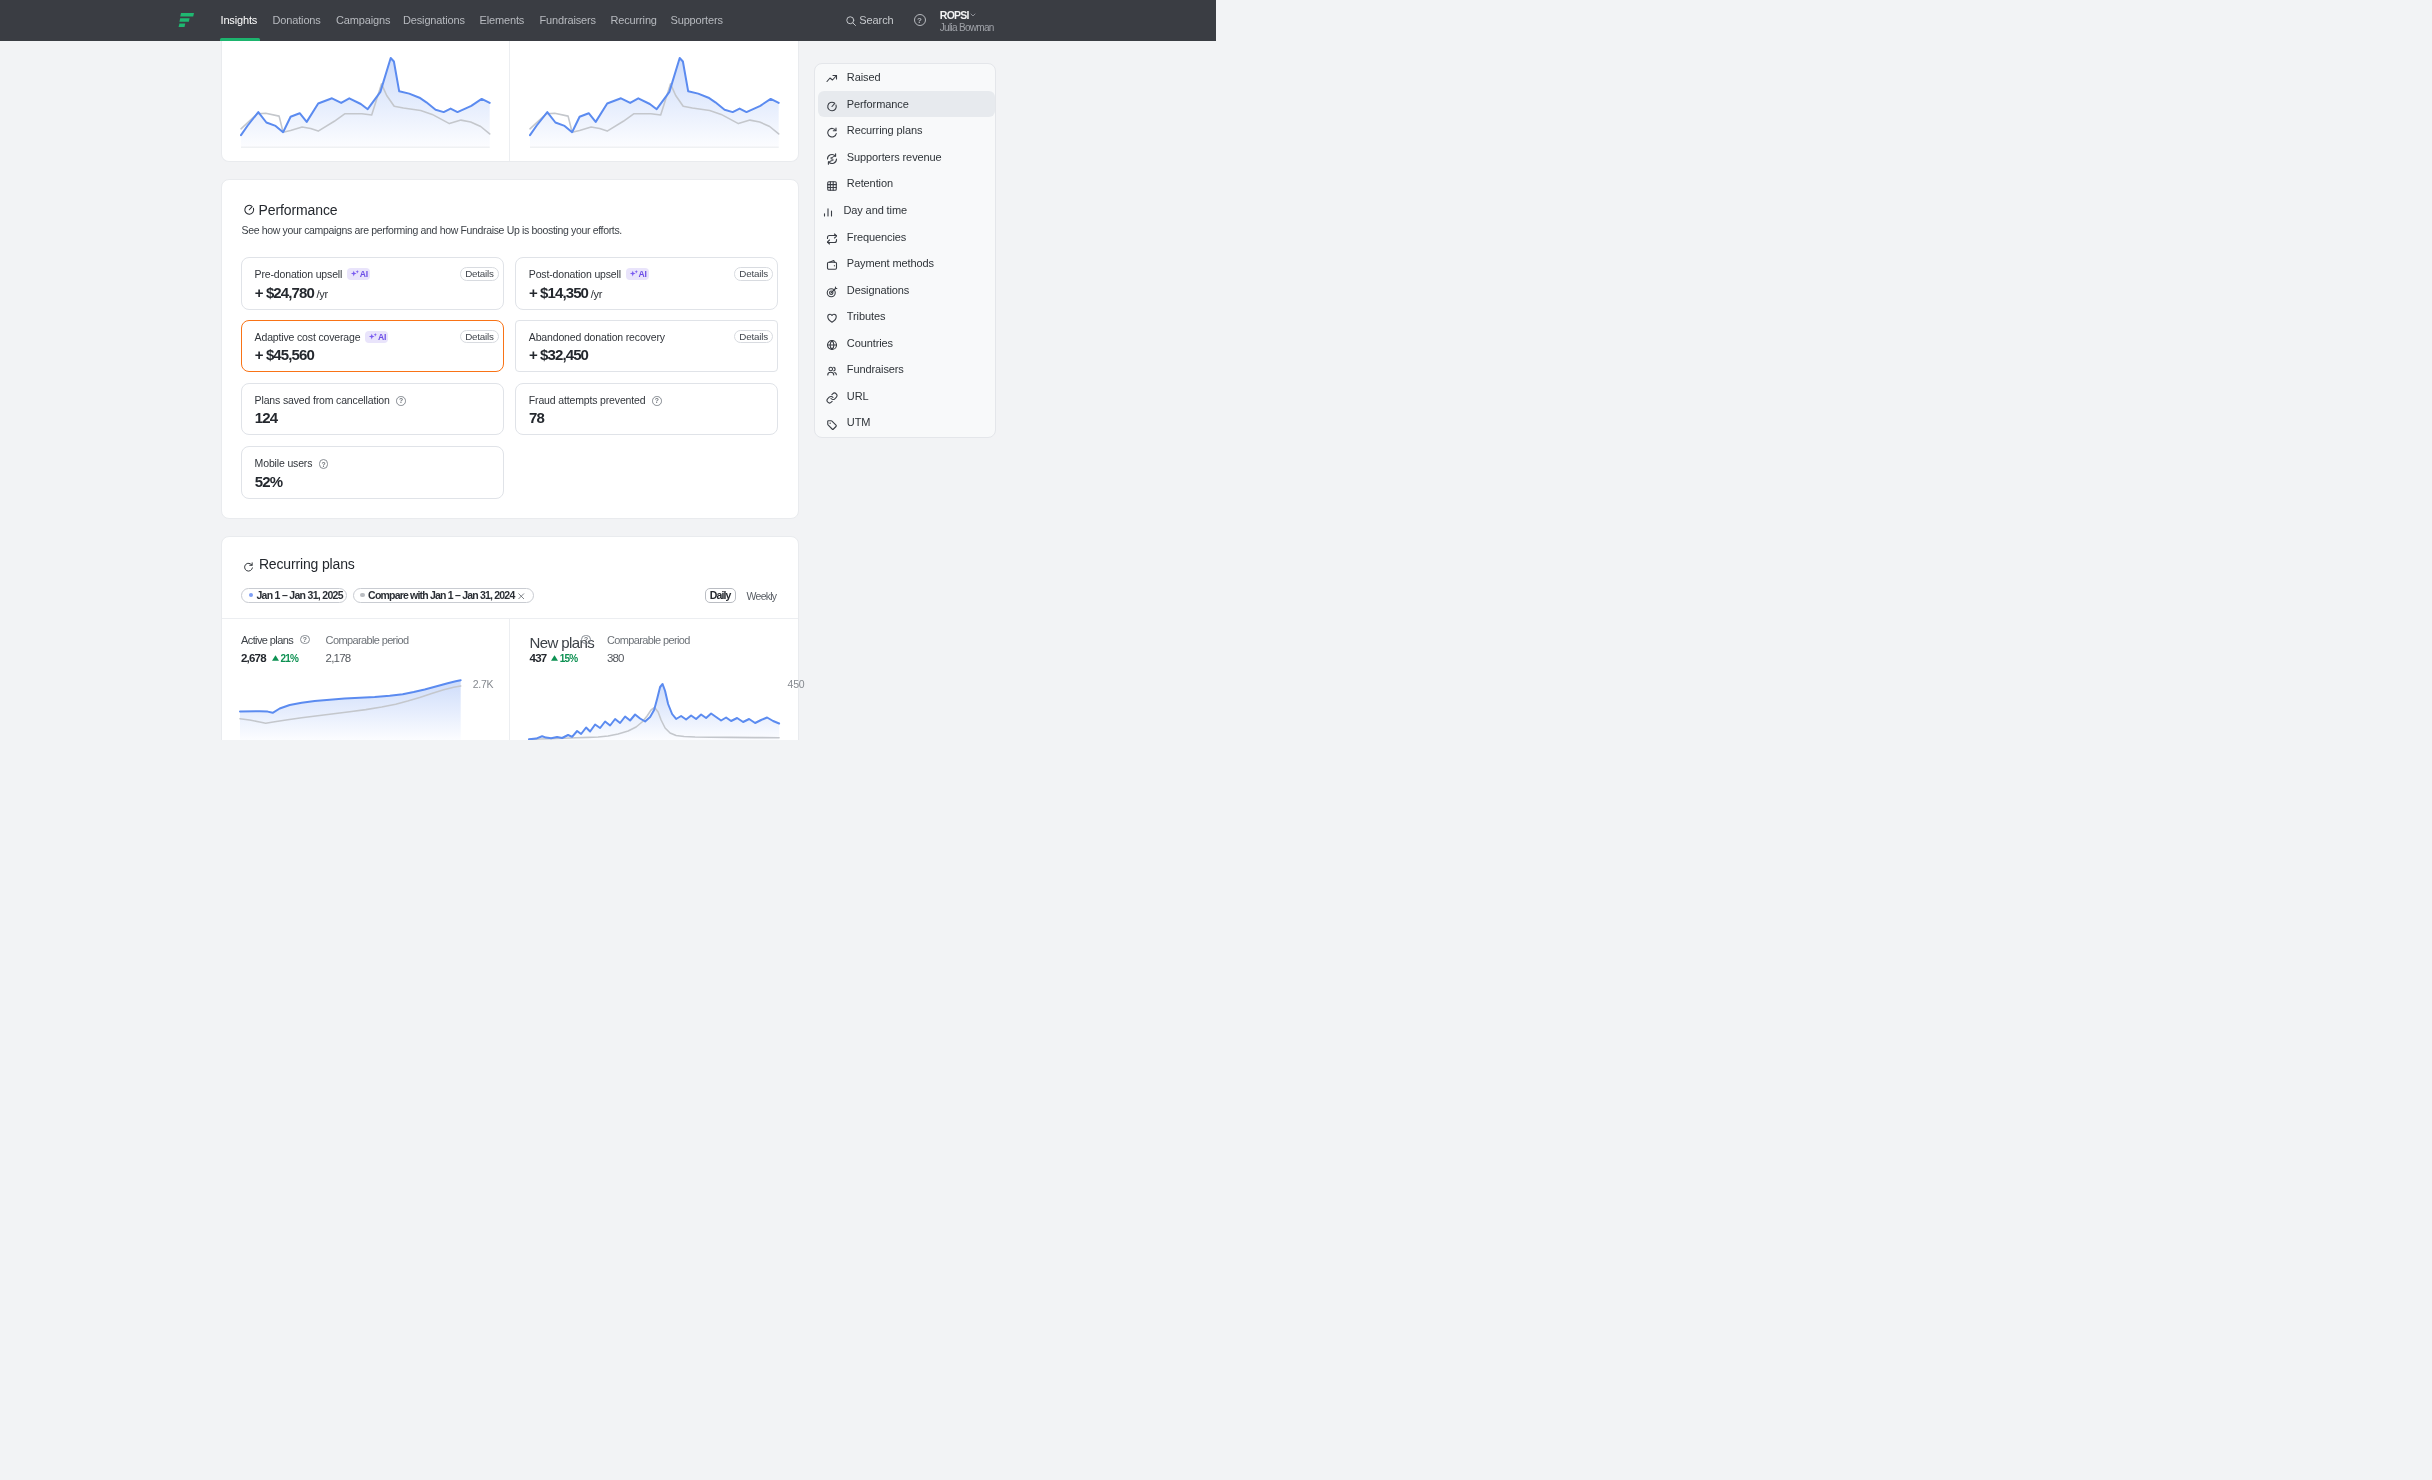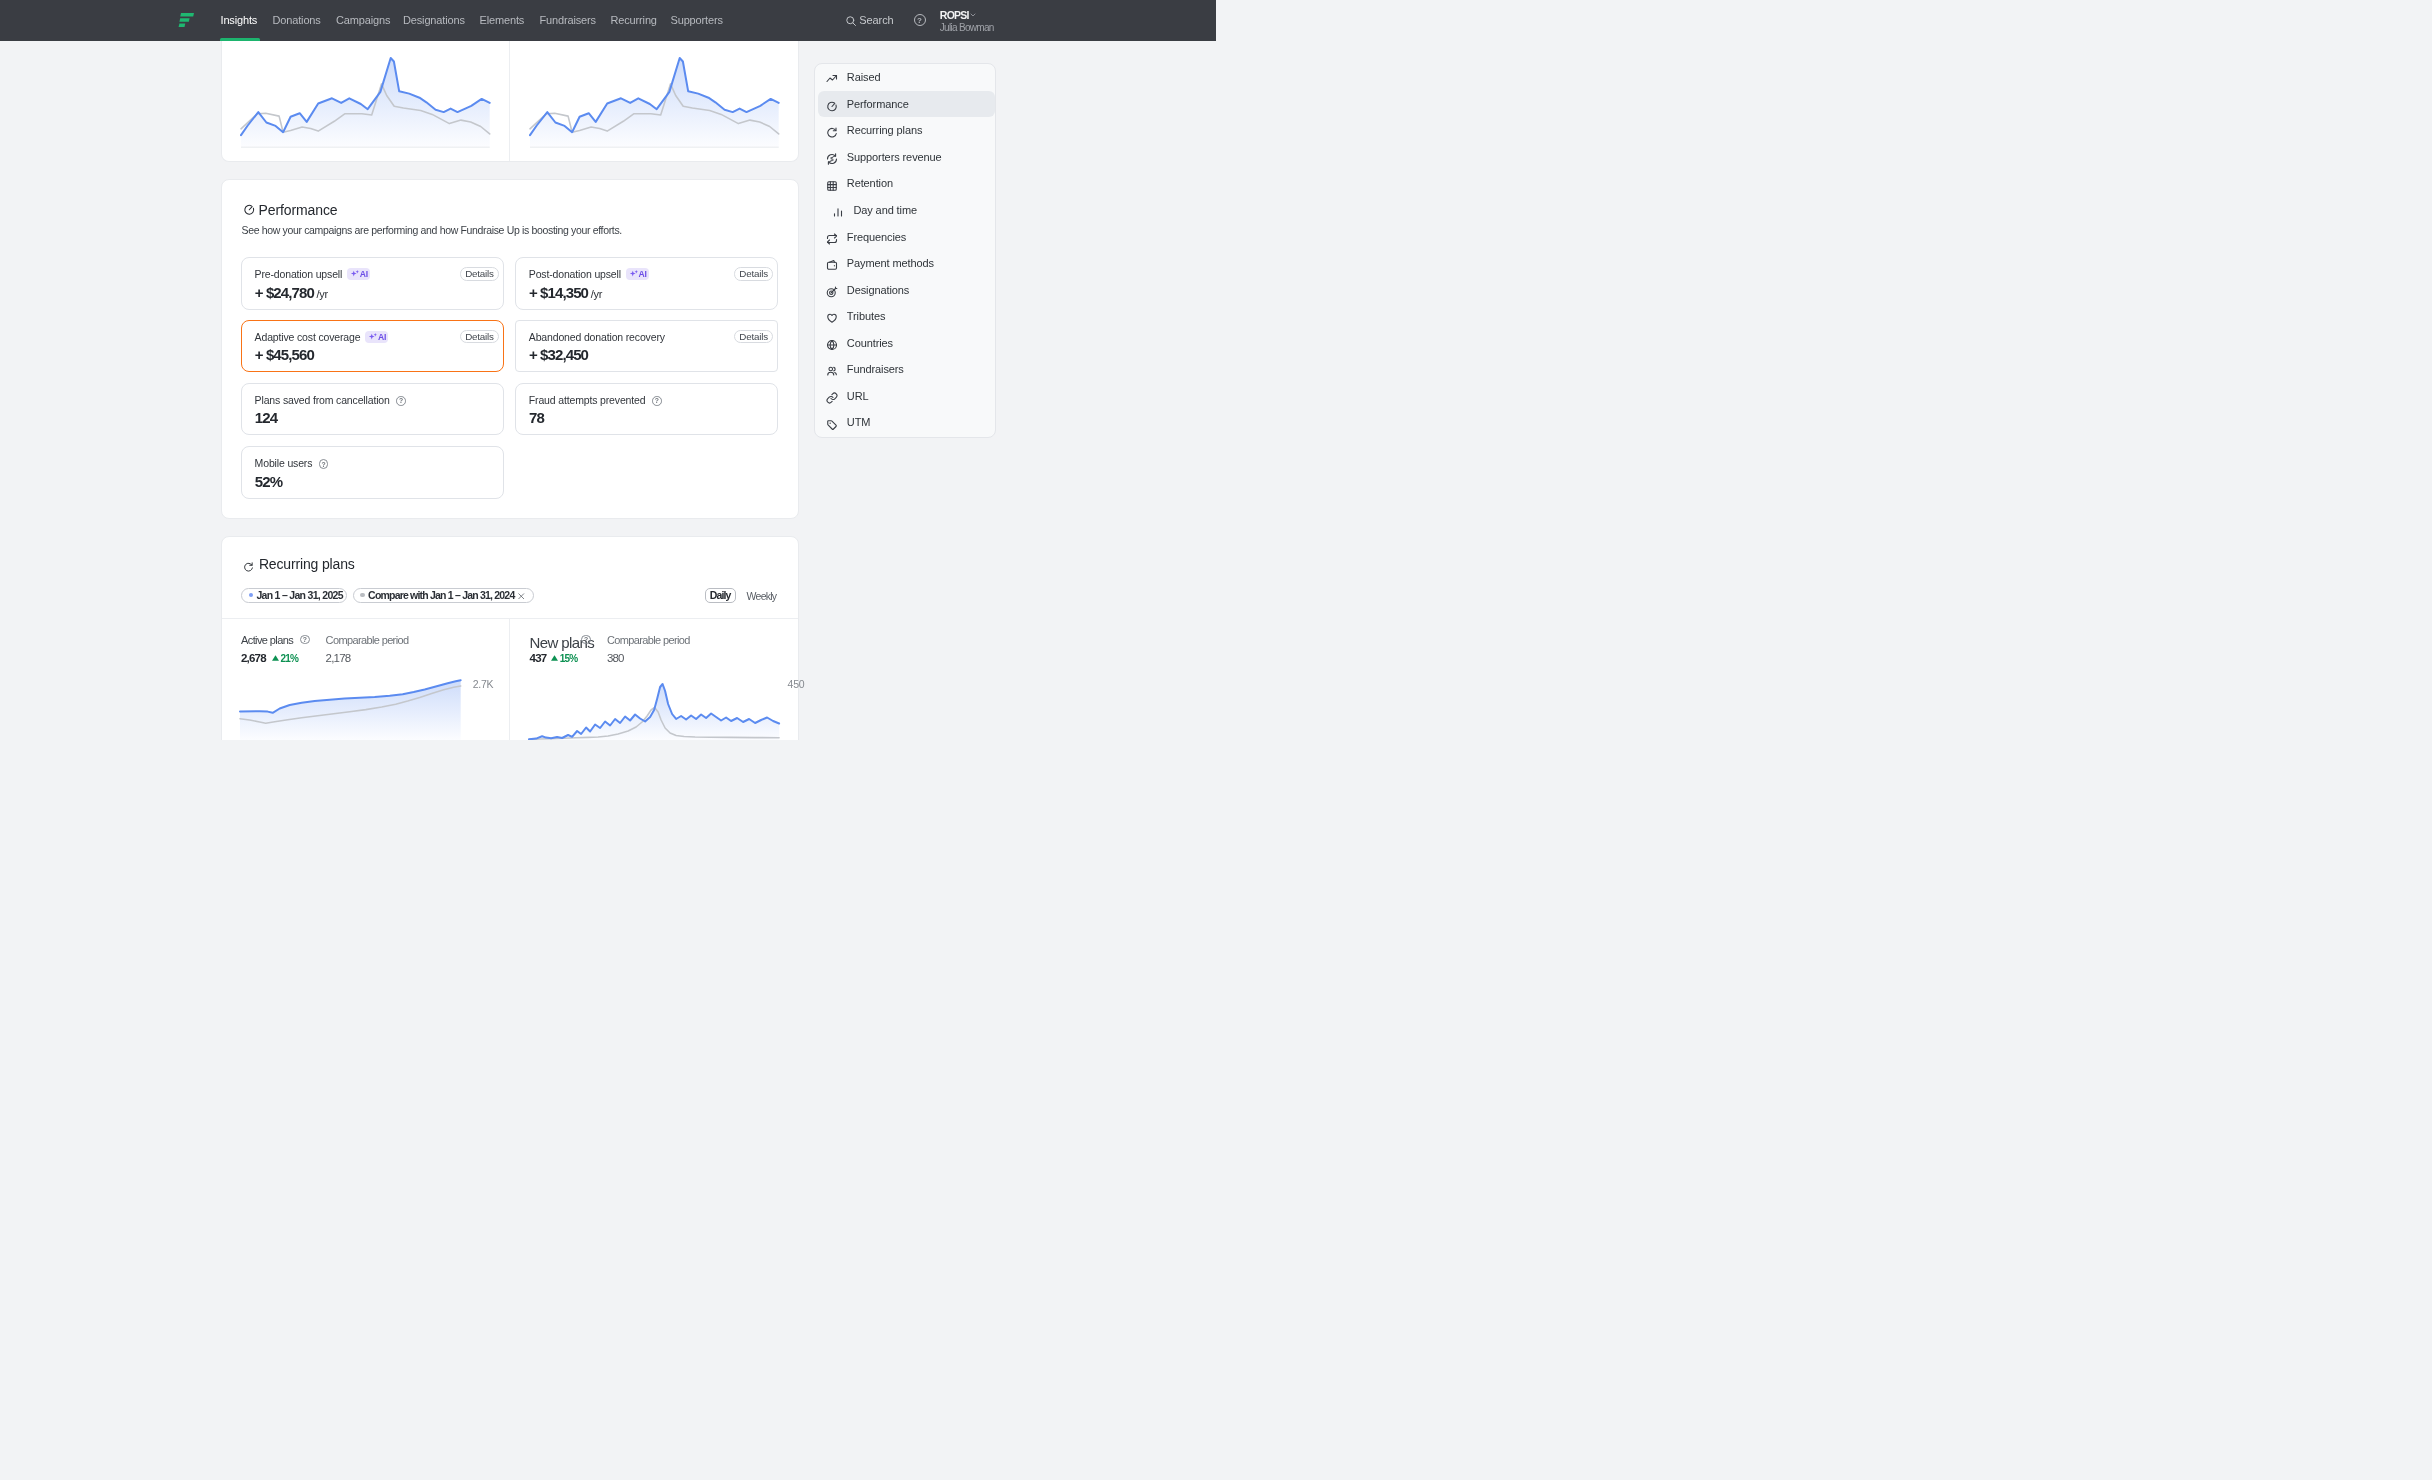--- a/index.html
+++ b/index.html
@@ -230,21 +230,21 @@
         </svg></div>
       <div style="position:absolute;left:28.5px;top:7px;font-size:11px;letter-spacing:-0.1px;color:#2e3338;white-space:nowrap">Supporters revenue</div>
     </div>
     <div style="position:absolute;left:3.4px;top:106.6px;width:176.6px;height:26.5px;">
       <div style="position:absolute;left:7.6px;top:7.2px;"><svg width="12" height="12" viewBox="0 0 24 24" fill="none" stroke="#3a3e45" stroke-width="2.2" stroke-linecap="round" stroke-linejoin="round" style="">
           <rect x="3.5" y="3.5" width="17" height="17" rx="2"></rect>
           <path d="M3.5 9.2 H20.5 M3.5 14.9 H20.5 M8.7 3.5 V20.5 M14.4 3.5 V20.5"></path>
         </svg></div>
       <div style="position:absolute;left:28.5px;top:7px;font-size:11px;letter-spacing:-0.1px;color:#2e3338;white-space:nowrap">Retention</div>
     </div>
-    <div style="position:absolute;left:10px;top:133.2px;width:176.6px;height:26.5px;">
+    <div style="position:absolute;left:0;top:133.2px;width:176.6px;height:26.5px;">
       <div style="position:absolute;left:7.6px;top:7.2px;"><svg width="12" height="12" viewBox="0 0 24 24" fill="none" stroke="#3a3e45" stroke-width="2.2" stroke-linecap="round" stroke-linejoin="round" style="">
           <path d="M5 20 V15.5 M12 20 V5.5 M19 20 V10"></path>
         </svg></div>
       <div style="position:absolute;left:28.5px;top:7px;font-size:11px;letter-spacing:-0.1px;color:#2e3338;white-space:nowrap">Day and time</div>
     </div>
     <div style="position:absolute;left:3.4px;top:159.8px;width:176.6px;height:26.5px;">
       <div style="position:absolute;left:7.6px;top:7.2px;"><svg width="12" height="12" viewBox="0 0 24 24" fill="none" stroke="#3a3e45" stroke-width="2.2" stroke-linecap="round" stroke-linejoin="round" style="">
           <path d="M17 2 l4 4 -4 4"></path>
           <path d="M3 11 V9 a4 4 0 0 1 4 -4 h14"></path>
           <path d="M7 22 l-4 -4 4 -4"></path>

